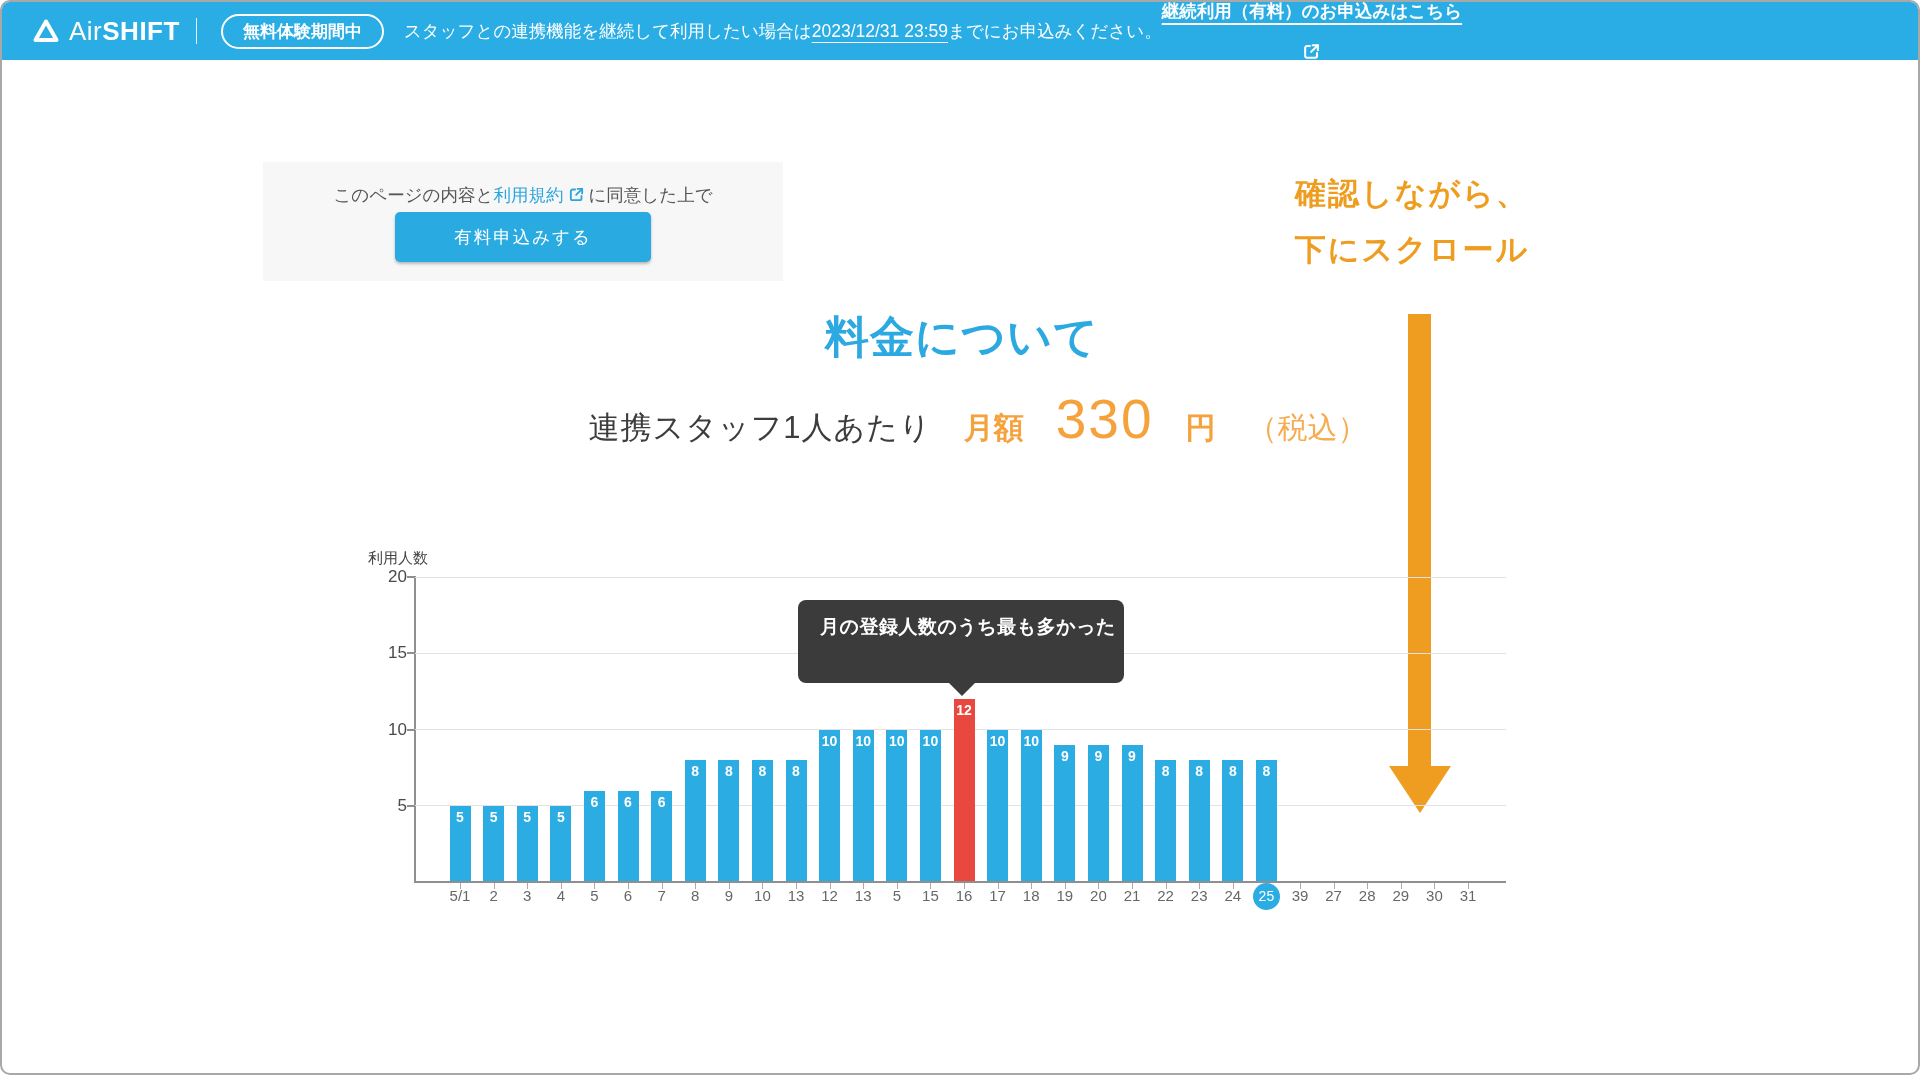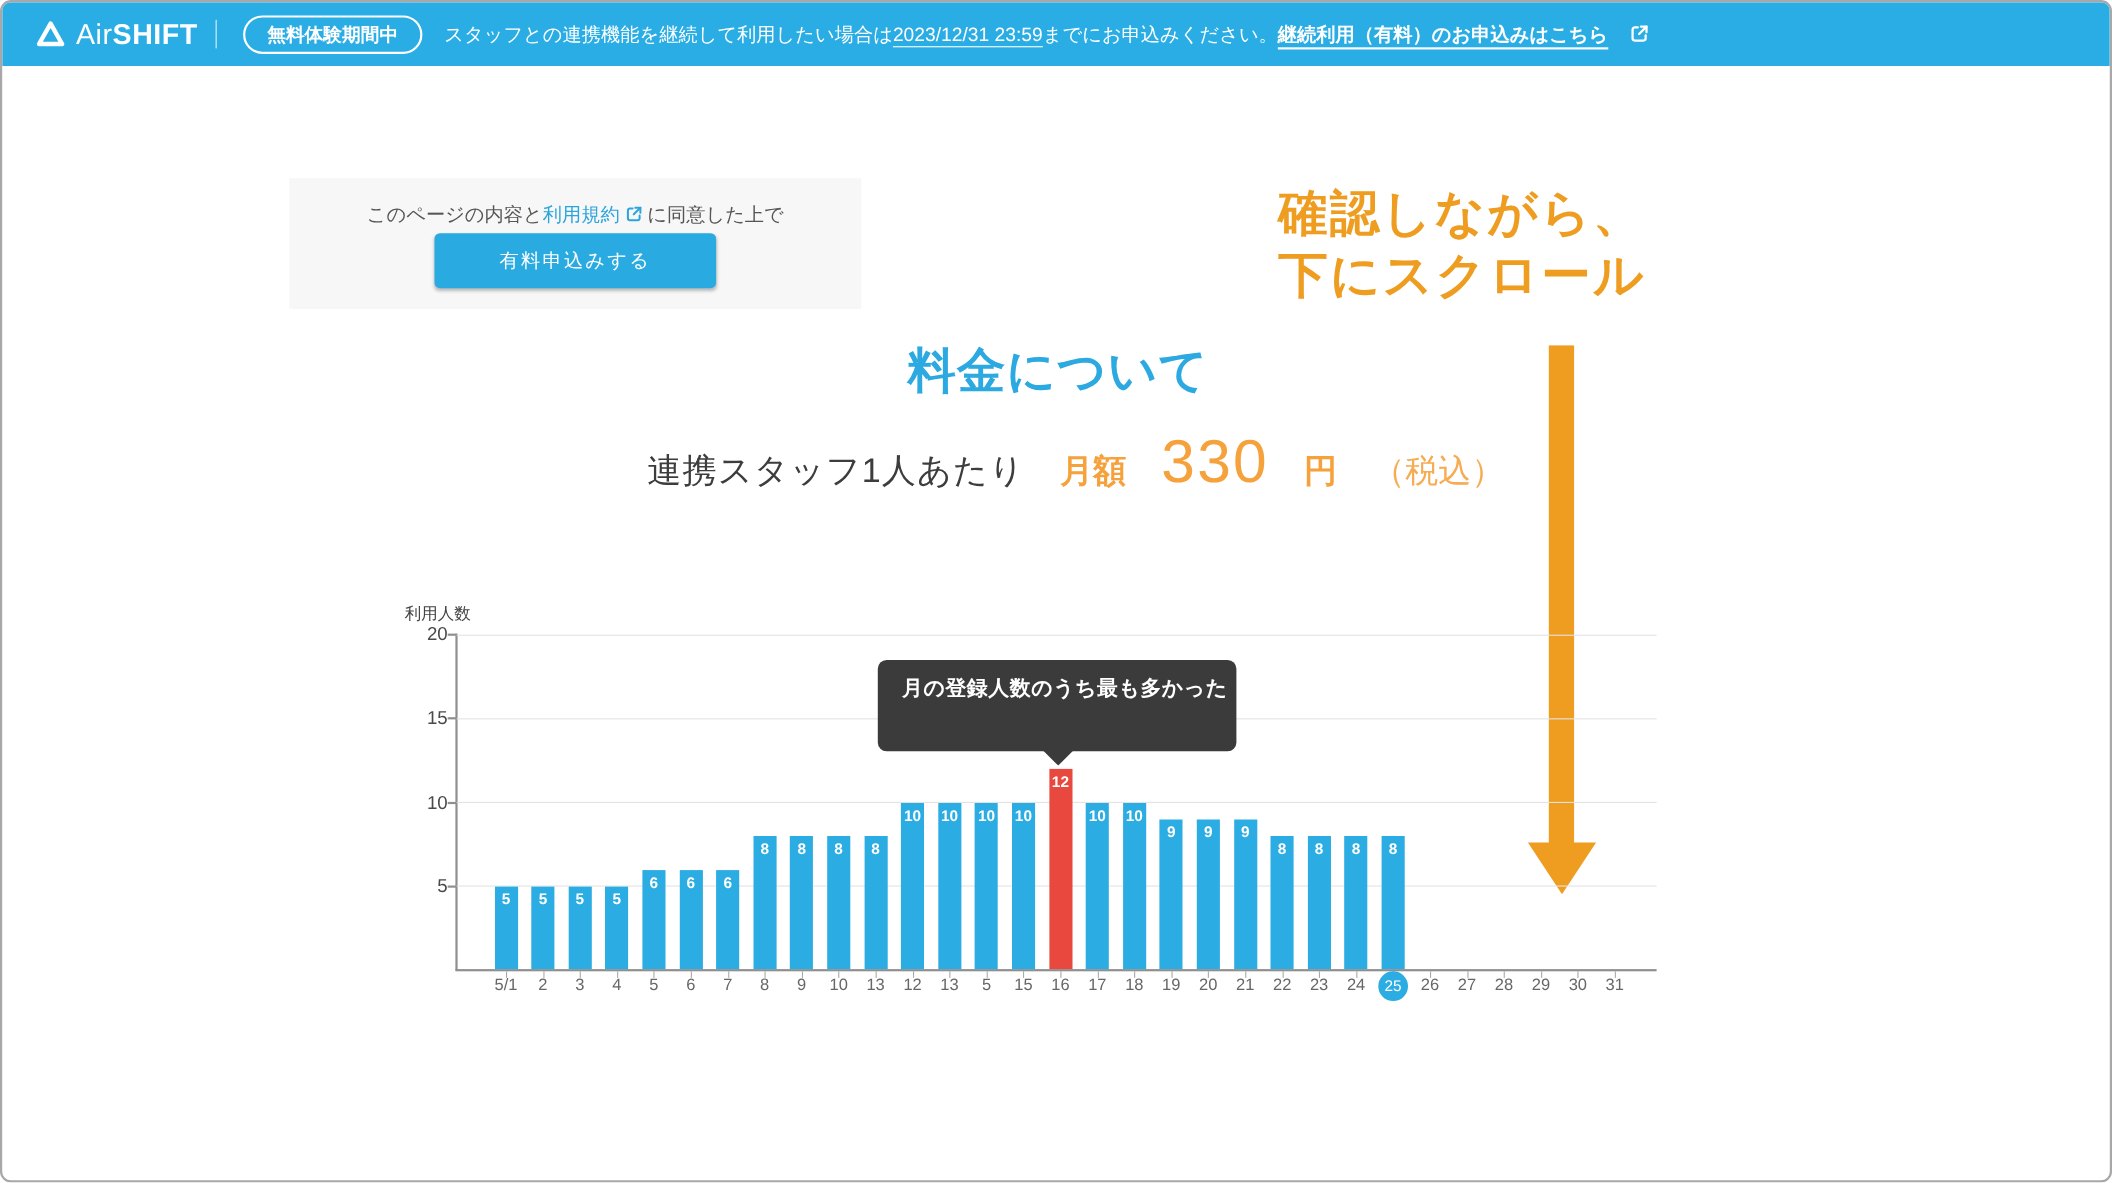--- a/index.html
+++ b/index.html
@@ -25,21 +25,21 @@
   .topbar-divider { width:1px; height:26px; background:rgba(255,255,255,.85); margin-left:16px; }
   .trial-badge {
     margin-left:24px; border:2px solid #fff; border-radius:18px;
     padding:4px 20px; font-size:17px; font-weight:600; white-space:nowrap;
   }
   .topbar-msg { margin-left:20px; font-size:17.5px; font-weight:500; white-space:nowrap; display:flex; align-items:center; }
   .msg-underline { text-decoration:underline; text-underline-offset:5px; text-decoration-thickness:1px; }
   .topbar-link {
     font-weight:700; color:#fff; cursor:pointer;
     text-decoration:underline; text-underline-offset:6px; text-decoration-thickness:1.5px;
-    display:inline-flex; align-items:center; gap:19px;
+    display:inline-flex; align-items:center; gap:19px;flex-direction:column;
   }
   .topbar-link svg { margin-bottom:2px; }
 
   
   .page-title {
     position:absolute; left:256px; top:96px;
     font-size:25px; font-weight:700; color:#4a4a4a; letter-spacing:1px;
   }
   .agreement-box {
     position:absolute; left:261px; top:160px; width:520px; height:119px;
@@ -50,21 +50,21 @@
   .terms-icon { vertical-align:-2px; margin:0 3px 0 5px; }
   .apply-button {
     position:absolute; left:50%; transform:translateX(-50%); top:50px;
     width:256px; height:50px; border:none; border-radius:5px;
     background:#29ABE2; color:#fff; font-size:17.5px; letter-spacing:2px;
     font-family:inherit; cursor:pointer; box-shadow:0 2px 3px rgba(0,0,0,.25);
   }
 
   .scroll-hint {
     position:absolute; left:1160px; top:164px; width:500px;
-    text-align:left; color:#EE9D20; font-size:45px; font-weight:700;
+    text-align:center; color:#EE9D20; font-size:31px; font-weight:700;
     line-height:56px; letter-spacing:2px;
   }
   .scroll-arrow-shaft {
     position:absolute; left:1406px; top:312px; width:23px; height:454px;
     background:#EE9D20;
   }
   .scroll-arrow-head {
     position:absolute; left:1387px; top:764px; width:0; height:0;
     border-left:31px solid transparent; border-right:31px solid transparent;
     border-top:47px solid #EE9D20;
@@ -303,21 +303,21 @@
       <div class="xlabel" style="left: 1210.8px;">24</div>
       <div class="bar" style="left: 1220.3px; top: 758px; height: 121px;">
         <div class="bar-label">8</div>
       </div>
       <div class="xtick" style="left: 1264.4px;"></div>
       <div class="xlabel selected" style="left: 1250.9px;">25</div>
       <div class="bar" style="left: 1253.9px; top: 758px; height: 121px;">
         <div class="bar-label">8</div>
       </div>
       <div class="xtick" style="left: 1298px;"></div>
-      <div class="xlabel" style="left: 1278px;">26</div>
+      <div class="xlabel" style="left: 1278px;">39</div>
       <div class="xtick" style="left: 1331.6px;"></div>
       <div class="xlabel" style="left: 1311.6px;">27</div>
       <div class="xtick" style="left: 1365.2px;"></div>
       <div class="xlabel" style="left: 1345.2px;">28</div>
       <div class="xtick" style="left: 1398.8px;"></div>
       <div class="xlabel" style="left: 1378.8px;">29</div>
       <div class="xtick" style="left: 1432.4px;"></div>
       <div class="xlabel" style="left: 1412.4px;">30</div>
       <div class="xtick" style="left: 1466px;"></div>
       <div class="xlabel" style="left: 1446px;">31</div>

